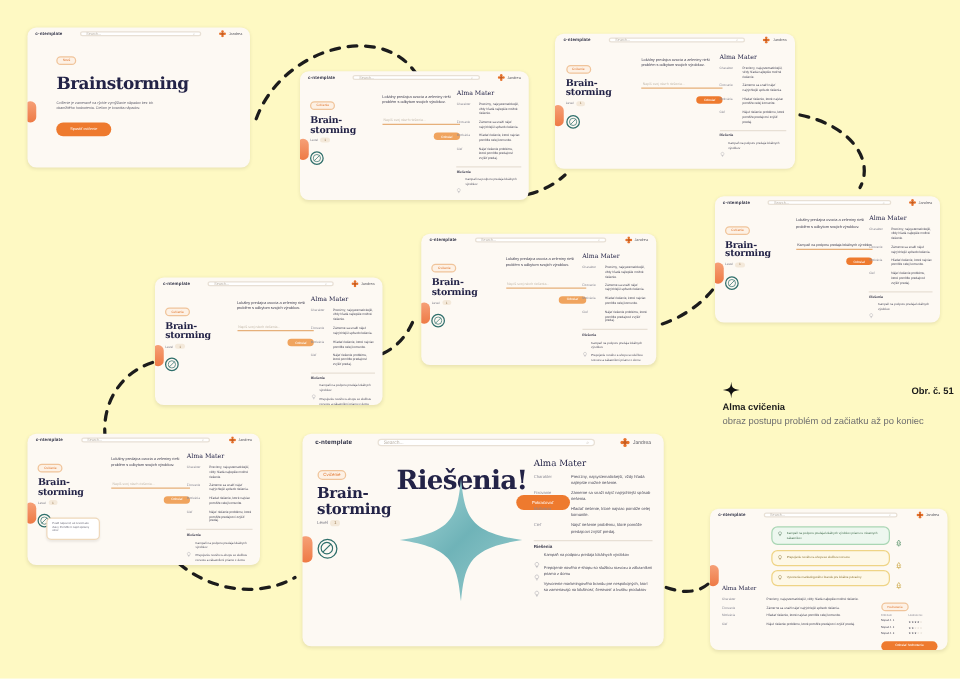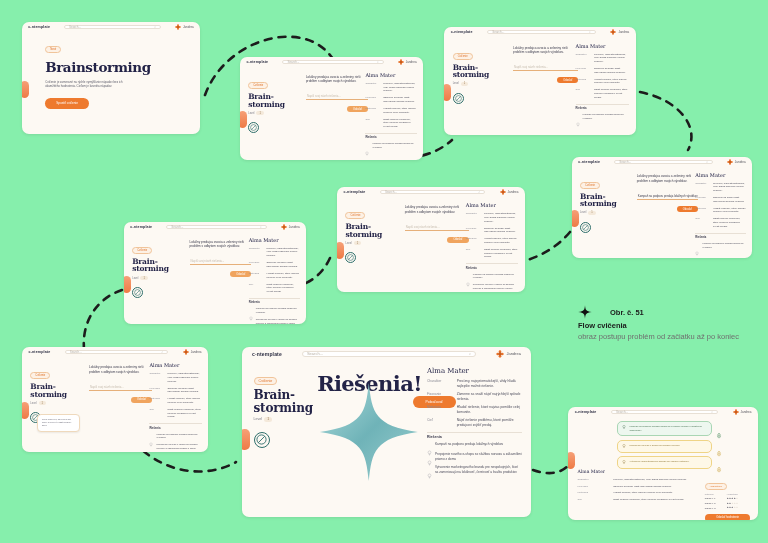--- a/index.html
+++ b/index.html
@@ -2,21 +2,21 @@
 <html><head>
 <meta charset="utf-8">
 <style>
   * { box-sizing: border-box; margin: 0; padding: 0; }
   html, body {
     width: 768px; height: 543px;
     background: #ffffff;
     font-family: "Liberation Sans", sans-serif;
     overflow: hidden;
   }
-  #stage { position: relative; width: 768px; height: 543px; background:#86efac; }
+  #stage { position: relative; width: 768px; height: 543px; background:#fef9c3; }
 
   
   #flow-path { position:absolute; left:0; top:0; width:768px; height:543px; pointer-events:none; }
 
   
   .screen {
     position: absolute;
     background: #FDF9F3;
     border-radius: 7px;
     box-shadow: 0 1px 3px rgba(40,30,20,.10);
@@ -179,21 +179,21 @@
   .stars { color:#EE7A2E; letter-spacing:.3px; font-size:2.4px; }
   .stars .off { color:#E3DCD2; }
   .rate-btn {
     margin-top:4px; display:block; text-align:center;
     background:#EE7A2E; color:#fff; font-size:2.6px;
     border-radius:6px; padding:2.5px 0;
   }
 
   
   #caption { position:absolute; left:578px; top:305px; width:185px; }
-  .cap-top { display:flex; align-items:center; gap:18px; margin-bottom:2px; }
+  .cap-top { display:flex; align-items:center; gap:18px; margin-bottom:2px;justify-content:space-between; }
   .cap-star { width:14px; height:14px; flex:none; }
   .cap-star svg { width:100%; height:100%; }
   .cap-num { font-size:7.5px; color:#1b1b1b; font-weight:700; }
   .cap-title { font-size:7.5px; color:#1b1b1b; font-weight:700; line-height:1.35; }
   .cap-desc { font-size:7.5px; color:#6f6f6f; line-height:1.45; margin-top:1px; }
 </style>
 </head>
 <body>
 
 <div id="stage">
@@ -948,17 +948,17 @@
 
   <div id="caption">
     <div class="cap-top">
       <span class="cap-star">
         <svg viewBox="0 0 100 100">
             <path d="M50 2 C53 34 56 45 98 50 C56 55 53 66 50 98 C47 66 44 55 2 50 C44 45 47 34 50 2 Z" fill="#111"></path>
           </svg>
       </span>
       <span class="cap-num">Obr. č. 51</span>
     </div>
-    <div class="cap-title">Flow cvičenia</div>
+    <div class="cap-title">Alma cvičenia</div>
     <div class="cap-desc">obraz postupu problém od začiatku až po koniec</div>
   </div>
 
 </div>
 
 </body></html>

